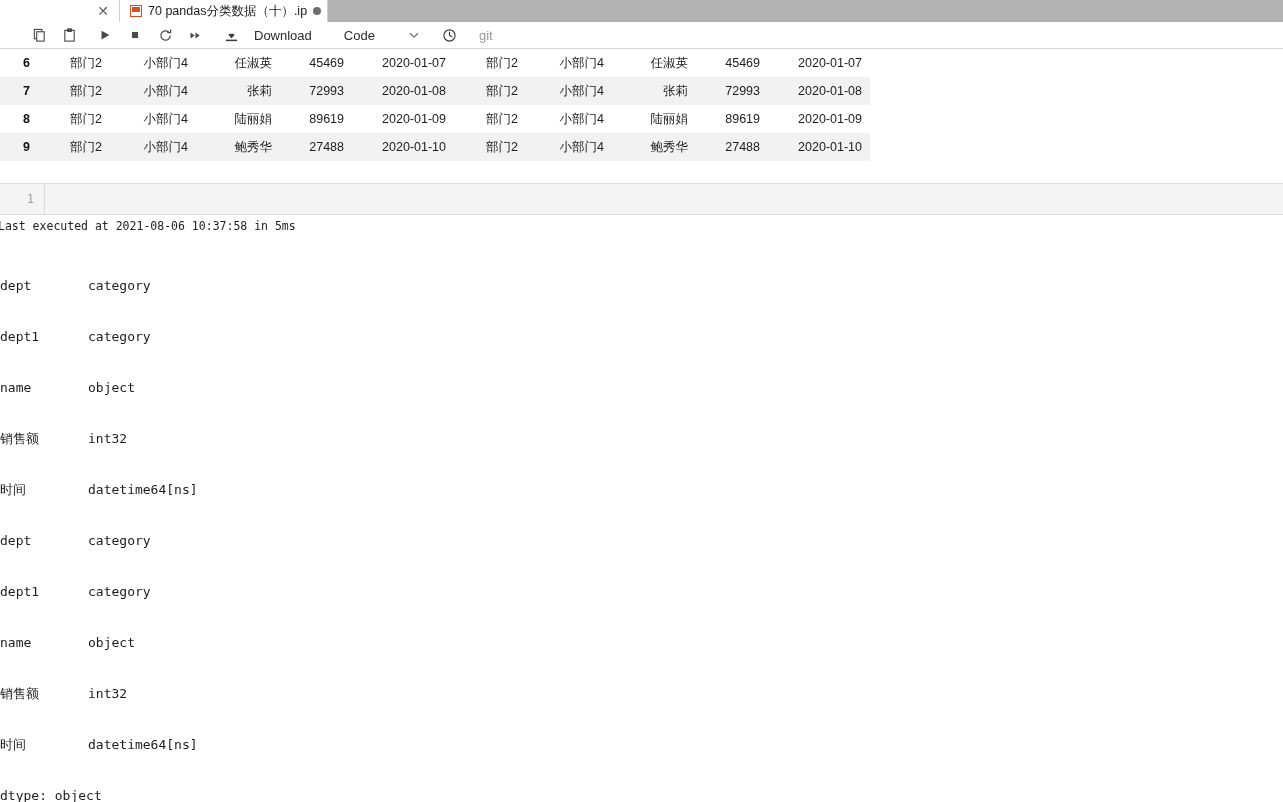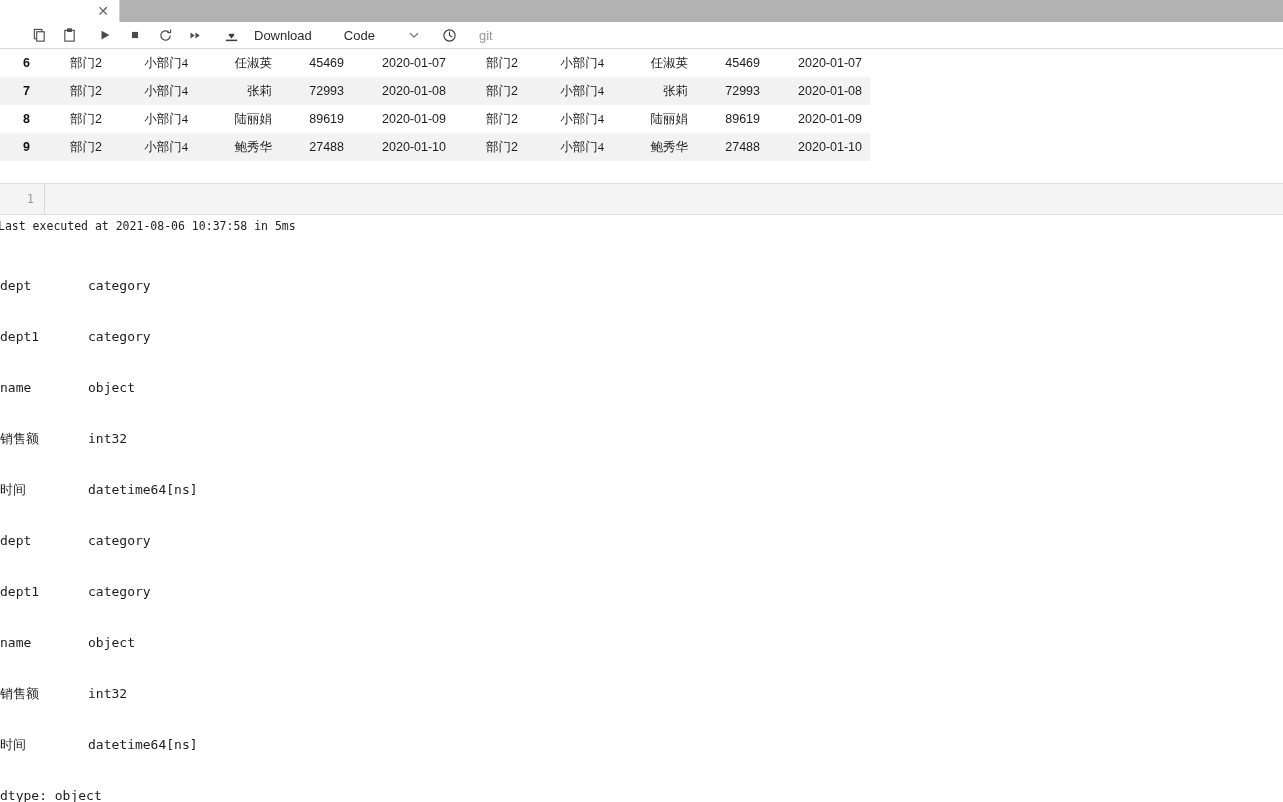--- a/index.html
+++ b/index.html
@@ -126,21 +126,21 @@
     vertical-align: middle;
   }
   td.idx {
     font-weight: bold;
     width: 22px;
     text-align: left;
     padding-left: 4px;
     color: #111;
   }
   td.c-dept  { width: 56px; }
-  td.c-dept1 { width: 70px; font-family: Liberation Serif, serif; }
+  td.c-dept1 { width: 70px; }
   td.c-name  { width: 68px; font-family: Liberation Mono, monospace; }
   td.c-sales { width: 56px; }
   td.c-date  { width: 86px; }
 
   
   .cell-exec {
     margin-top: 22px;
     background: #f4f4f4;
     border-top: 1px solid #dcdcdc;
     border-bottom: 1px solid #dcdcdc;
@@ -197,20 +197,25 @@
   .out-line { display: block; height: 17px; }
   .out-name { display: inline-block; width: 88px; }
   .out-val  { display: inline-block; width: 104px; }
 </style>
 </head>
 <body>
 
 <div class="tabbar">
   <div class="tab inactive-blank">
     <span class="tab-close">✕</span>
+  </div>
+  <div class="tab active">
+    <span class="tab-icon"></span>
+    <span class="tab-title">70 pandas分类数据（十）.ip</span>
+    <span class="tab-dirty"></span>
   </div>
 </div>
 
 <div class="toolbar">
 
   <div class="tb-item">
     <span>
       <svg width="15" height="15" viewBox="0 0 16 16" fill="none" stroke="#4a4a4a" stroke-width="1.2">
         <rect x="2.5" y="1.5" width="8" height="10"></rect>
         <rect x="5" y="4" width="8" height="10" fill="#fff"></rect>

